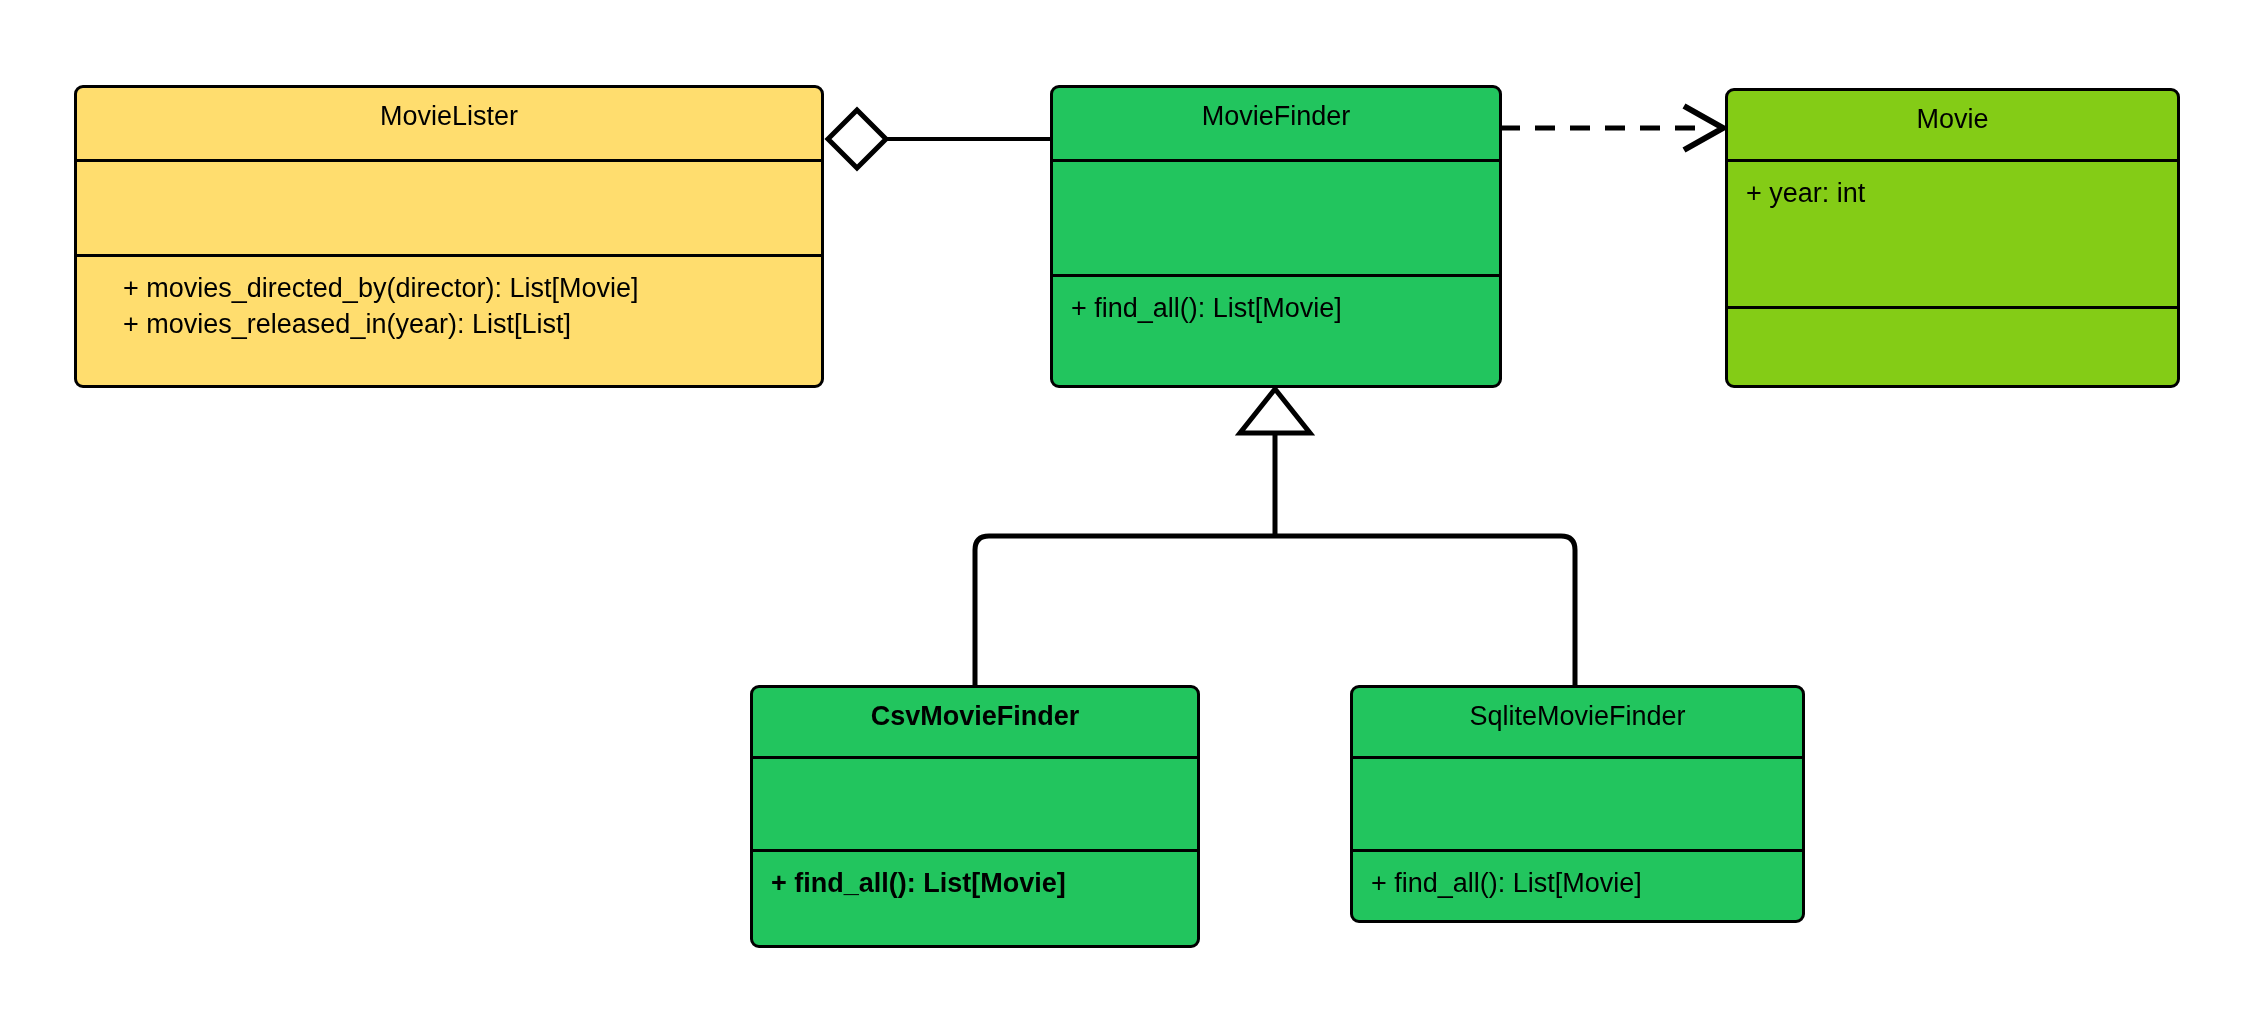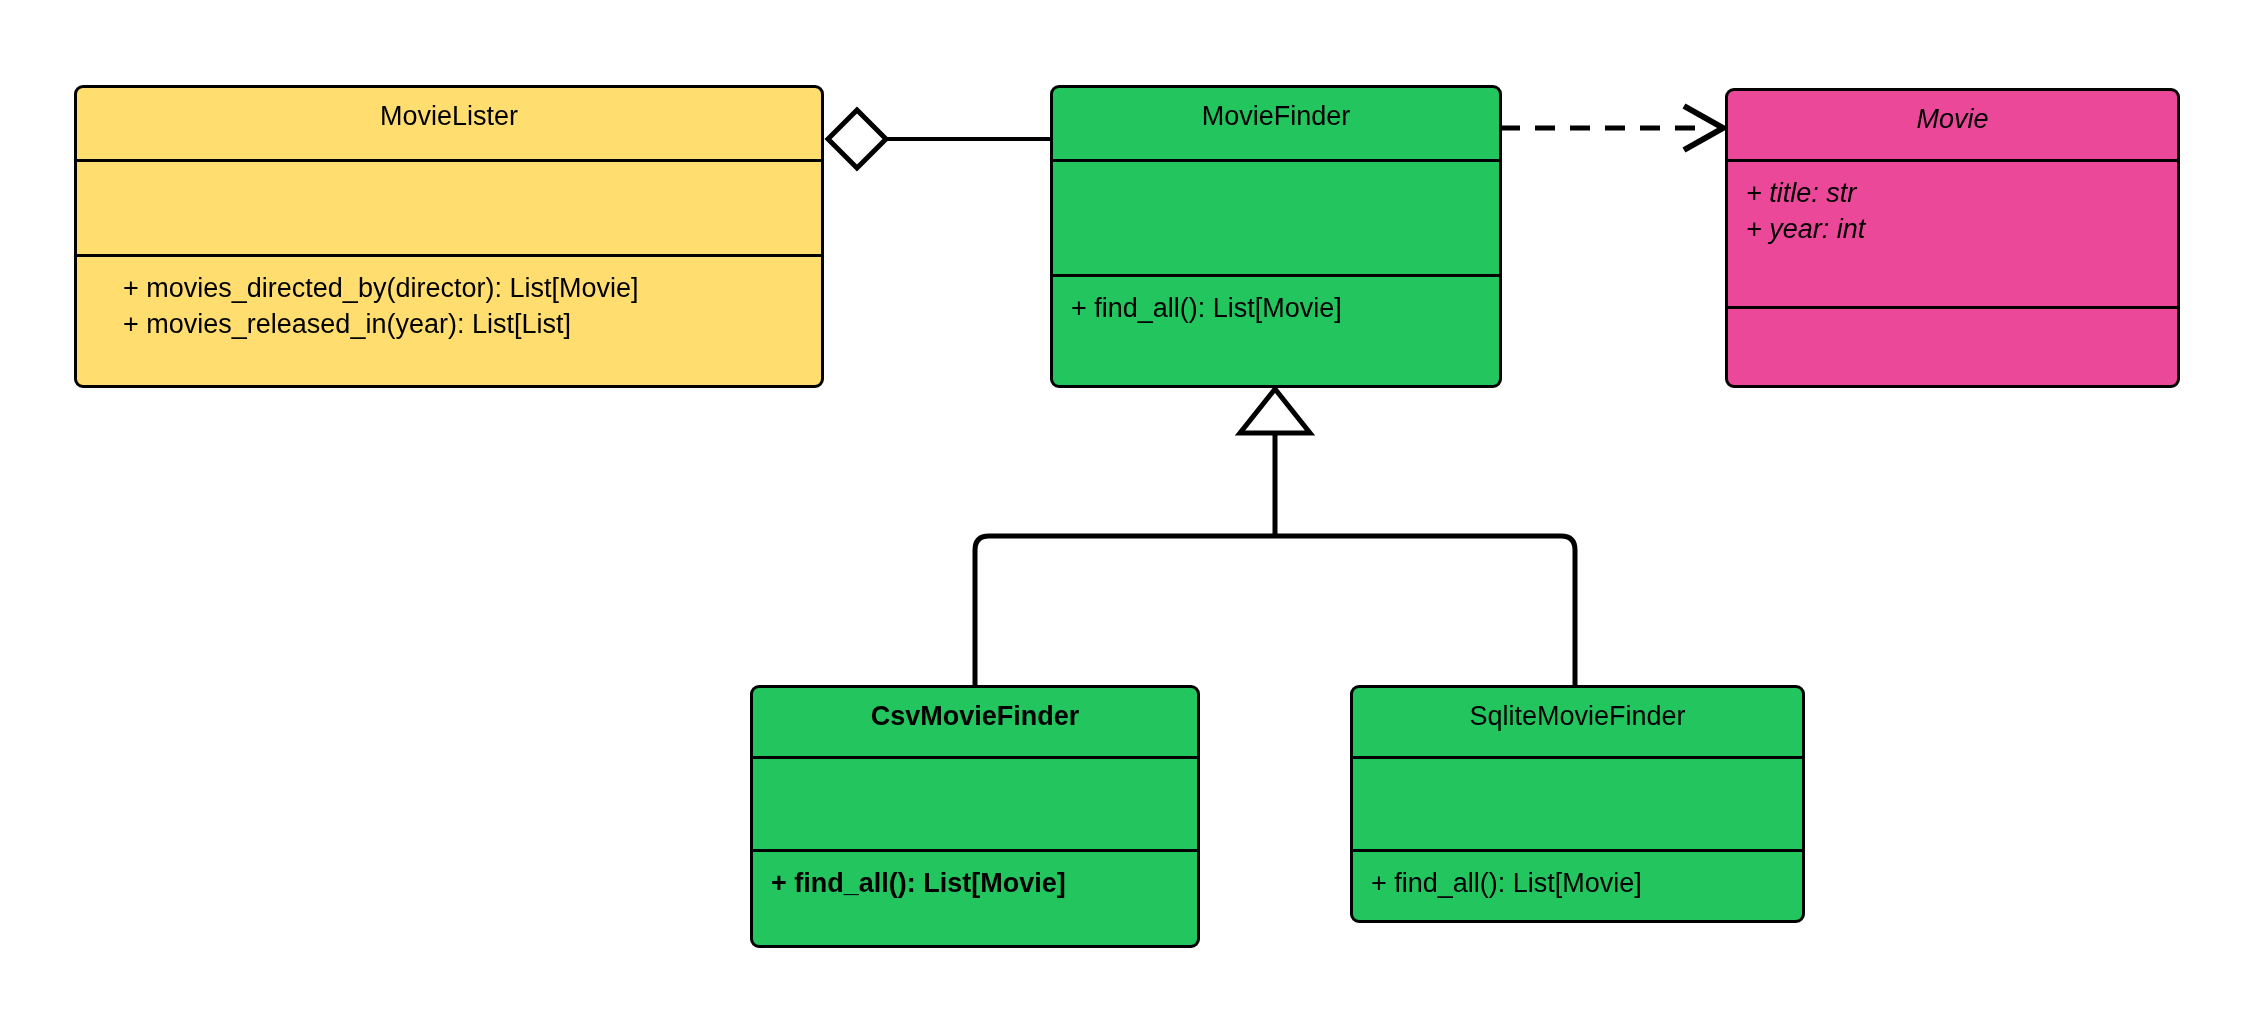--- a/index.html
+++ b/index.html
@@ -36,21 +36,21 @@
     box-sizing: border-box;
     border: 3px solid #000000;
     border-radius: 9px;
     z-index: 2;
     overflow: hidden;
     display: flex;
     flex-direction: column;
   }
   .uml-class.yellow { background: #ffdd6e; }
   .uml-class.green  { background: #22c55e; }
-  .uml-class.blue   { background: #ec4899; font-style: italic; }
+  .uml-class.blue   { background: #84cc16; }
 
   .compartment {
     box-sizing: border-box;
     position: relative;
   }
   .compartment.divided {
     border-top: 3px solid #000000;
   }
   .class-name {
     text-align: center;
@@ -122,21 +122,20 @@
       </div>
     </div>
   </div>
 
   <div class="uml-class blue" style="left:1725px; top:75px; width:455px; height:300px;">
     <div class="compartment" style="height:68px;">
       <div class="class-name">Movie</div>
     </div>
     <div class="compartment divided" style="height:147px;">
       <div class="member-list">
-        <div class="member">+ title: str</div>
         <div class="member">+ year: int</div>
       </div>
     </div>
     <div class="compartment divided empty-compartment" style="flex:1;"></div>
   </div>
 
   <div class="uml-class green" style="left:750px; top:672px; width:450px; height:263px;font-weight:bold;">
     <div class="compartment" style="height:68px;">
       <div class="class-name">CsvMovieFinder</div>
     </div>

